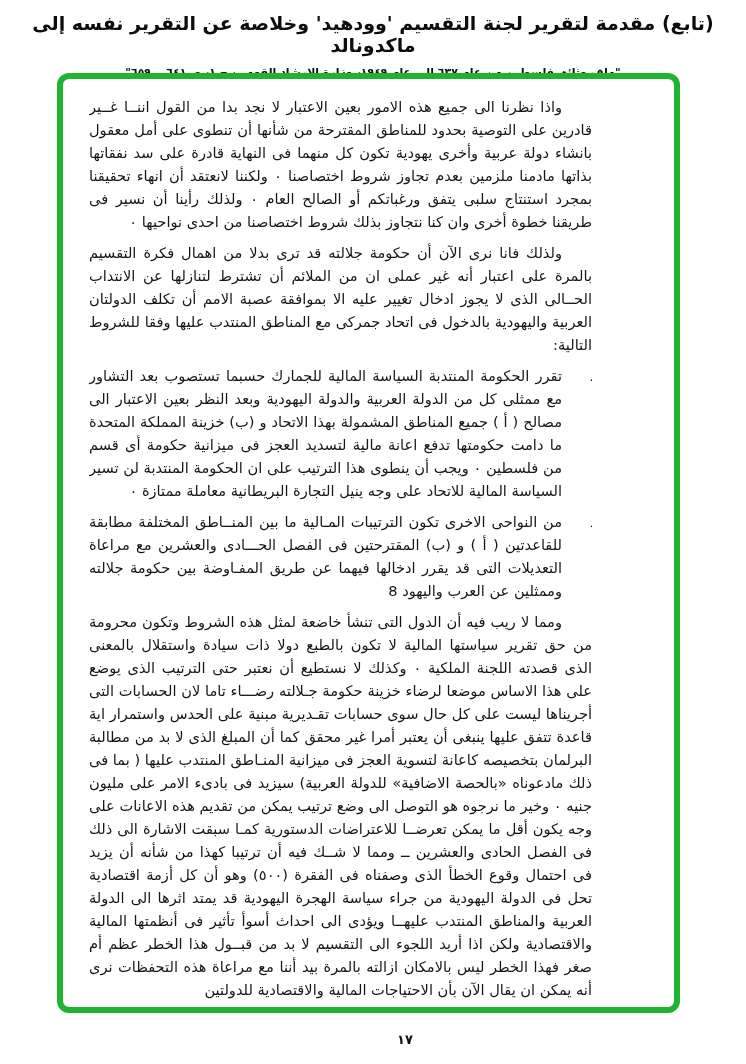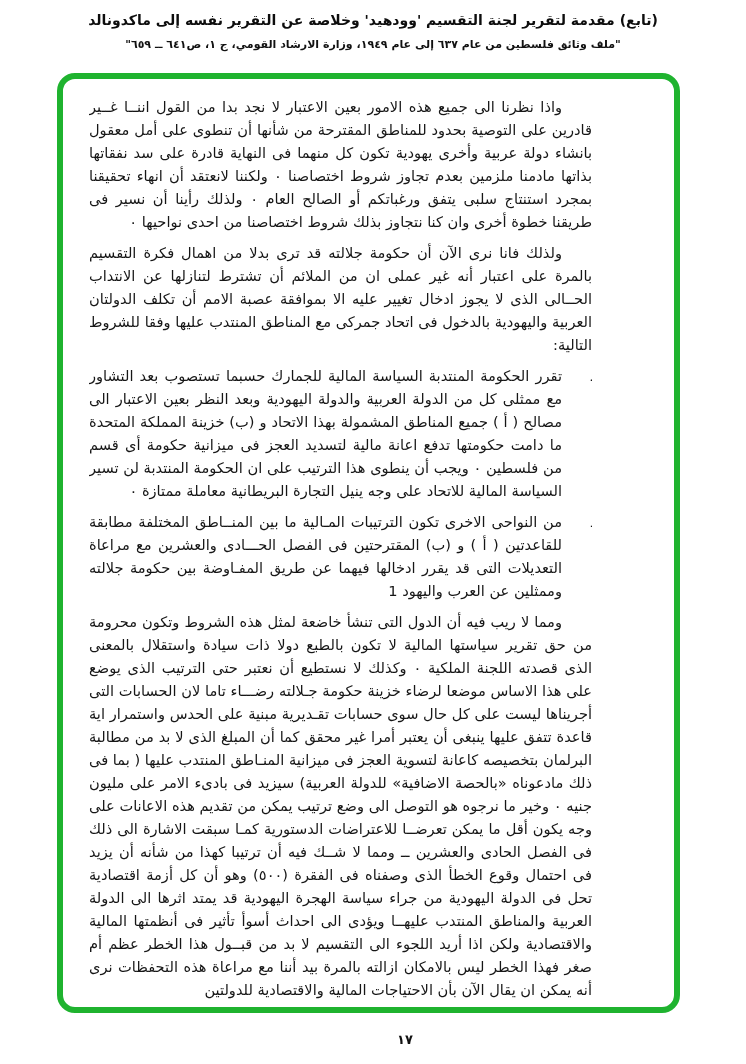--- a/index.html
+++ b/index.html
@@ -18,39 +18,39 @@
   .header {
     position: absolute;
     top: 12px;
     left: 0;
     width: 100%;
     direction: rtl;
     text-align: center;
     color: #0d0d0d;
   }
   .doc-title {
-    font-size: 14px;
+    font-size: 19px;
     font-weight: bold;
     letter-spacing: 0;
   }
   .doc-source {
     margin-top: 10px;
     font-size: 11px;
     font-weight: bold;
     color: #111111;
   }
   .frame {
     position: absolute;
     left: 57px;
     top: 73px;
     width: 623px;
     height: 940px;
     box-sizing: border-box;
     border: 6px solid #1fb32f;
-    border-radius: 18px;
+    border-radius: 12px;
     background: #ffffff;
     overflow: hidden;
   }
   .content {
     position: absolute;
     top: 16px;
     right: 82px;
     left: 26px;
     bottom: 6px;
     direction: rtl;
@@ -108,21 +108,21 @@
         <span class="num">١ ــ</span>
       </div>
 
       <div class="list-item">
         <span class="num">٢ ــ</span>
         <span>تقرر الحكومة المنتدبة السياسة المالية للجمارك حسبما تستصوب بعد التشاور مع ممثلى كل من الدولة العربية والدولة اليهودية وبعد النظر بعين الاعتبار الى مصالح ( أ ) جميع المناطق المشمولة بهذا الاتحاد و (ب) خزينة المملكة المتحدة ما دامت حكومتها تدفع اعانة مالية لتسديد العجز فى ميزانية حكومة أى قسم من فلسطين ٠ ويجب أن ينطوى هذا الترتيب على ان الحكومة المنتدبة لن تسير السياسة المالية للاتحاد على وجه ينيل التجارة البريطانية معاملة ممتازة ٠</span>
       </div>
 
       <div class="list-item">
         <span class="num">٣ ــ</span>
-        <span>من النواحى الاخرى تكون الترتيبات المـالية ما بين المنــاطق المختلفة مطابقة للقاعدتين ( أ ) و (ب) المقترحتين فى الفصل الحـــادى والعشرين مع مراعاة التعديلات التى قد يقرر ادخالها فيهما عن طريق المفـاوضة بين حكومة جلالته وممثلين عن العرب واليهود 1</span>
+        <span>من النواحى الاخرى تكون الترتيبات المـالية ما بين المنــاطق المختلفة مطابقة للقاعدتين ( أ ) و (ب) المقترحتين فى الفصل الحـــادى والعشرين مع مراعاة التعديلات التى قد يقرر ادخالها فيهما عن طريق المفـاوضة بين حكومة جلالته وممثلين عن العرب واليهود 8</span>
       </div>
 
       <p>ومما لا ريب فيه أن الدول التى تنشأ خاضعة لمثل هذه الشروط وتكون محرومة من حق تقرير سياستها المالية لا تكون بالطبع دولا ذات سيادة واستقلال بالمعنى الذى قصدته اللجنة الملكية ٠ وكذلك لا نستطيع أن نعتبر حتى الترتيب الذى يوضع على هذا الاساس موضعا لرضاء خزينة حكومة جـلالته رضـــاء تاما لان الحسابات التى أجريناها ليست على كل حال سوى حسابات تقـديرية مبنية على الحدس واستمرار اية قاعدة تتفق عليها ينبغى أن يعتبر أمرا غير محقق كما أن المبلغ الذى لا بد من مطالبة البرلمان بتخصيصه كاعانة لتسوية العجز فى ميزانية المنـاطق المنتدب عليها ( بما فى ذلك مادعوناه «بالحصة الاضافية» للدولة العربية) سيزيد فى بادىء الامر على مليون جنيه ٠ وخير ما نرجوه هو التوصل الى وضع ترتيب يمكن من تقديم هذه الاعانات على وجه يكون أقل ما يمكن تعرضــا للاعتراضات الدستورية كمـا سبقت الاشارة الى ذلك فى الفصل الحادى والعشرين ــ ومما لا شــك فيه أن ترتيبا كهذا من شأنه أن يزيد فى احتمال وقوع الخطأ الذى وصفناه فى الفقرة (٥٠٠) وهو أن كل أزمة اقتصادية تحل فى الدولة اليهودية من جراء سياسة الهجرة اليهودية قد يمتد اثرها الى الدولة العربية والمناطق المنتدب عليهــا ويؤدى الى احداث أسوأ تأثير فى أنظمتها المالية والاقتصادية ولكن اذا أريد اللجوء الى التقسيم لا بد من قبــول هذا الخطر عظم أم صغر فهذا الخطر ليس بالامكان ازالته بالمرة بيد أننا مع مراعاة هذه التحفظات نرى أنه يمكن ان يقال الآن بأن الاحتياجات المالية والاقتصادية للدولتين</p>
 
     </div>
   </div>
 
   <div class="page-num">١٧</div>
 
 </div>

